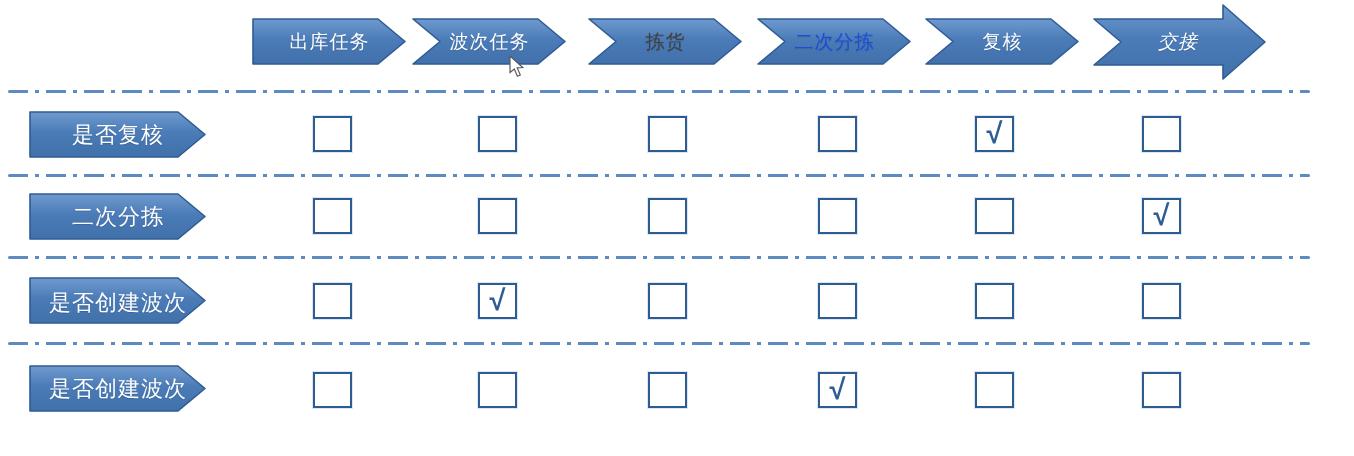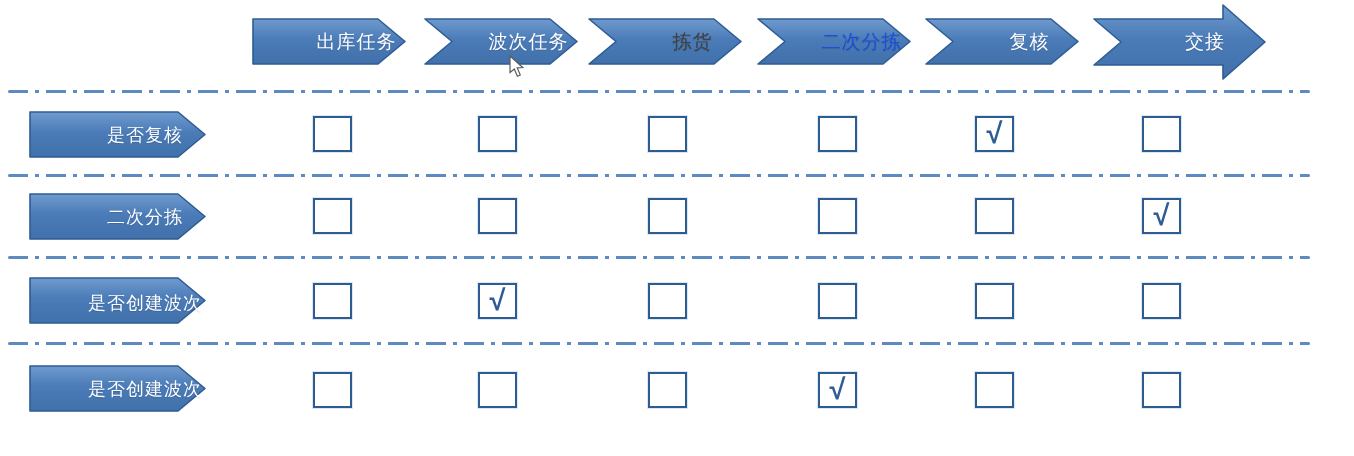--- a/index.html
+++ b/index.html
@@ -3,23 +3,23 @@
 <meta charset="utf-8">
 <style>
   html,body{margin:0;padding:0;background:#ffffff;}
   #canvas{position:relative;width:1354px;height:456px;background:#ffffff;
           font-family:"Liberation Sans",sans-serif;overflow:hidden;}
   .step,.rowlabel{position:absolute;}
   .step svg,.rowlabel svg{position:absolute;left:0;top:0;display:block;}
   .shape-label{position:absolute;left:0;top:0;width:100%;height:100%;
                display:flex;align-items:center;justify-content:center;
                color:#fff;font-size:19px;letter-spacing:1px;white-space:nowrap;
-               text-shadow:0 1px 1px rgba(0,0,0,0.15);padding-left:27px;}
-  .rowlabel .shape-label{font-size:18px;}
-  .arrow-label{left:20px;top:14px;width:130px;height:47px;}
+               text-shadow:0 1px 1px rgba(0,0,0,0.15);}
+  .rowlabel .shape-label{font-size:22px;}
+  .arrow-label{left:20px;top:14px;width:130px;height:47px;font-style:italic;}
   .dashline{position:absolute;height:3px;border-radius:2px;}
   .checkbox{position:absolute;width:39px;height:36px;box-sizing:border-box;
             background:#ffffff;border:2px solid #2d5c92;display:flex;
             align-items:center;justify-content:center;cursor:pointer;
             box-shadow:0 0 0 1px rgba(120,160,205,0.25);}
   .check{font-size:29px;font-weight:bold;line-height:1;transform:translateY(-1px);}
   #cursor{position:absolute;left:509px;top:55px;}
 </style>
 </head>
 <body>
@@ -35,21 +35,21 @@
     </defs>
   </svg>
 
   <div id="flow">
       <div class="step" style="left: 252px; top: 18px; width: 155px; height: 47px;">
         <svg width="155" height="47" viewBox="0 0 155 47">
           <polygon points="1,1 126,1 153,23.5 126,46 1,46" fill="url(#shapeGrad)" stroke="#2e5c94" stroke-width="1.6" stroke-linejoin="round"></polygon>
         </svg>
         <span class="shape-label" style="color: rgb(255, 255, 255);">出库任务</span>
       </div>
-      <div class="step" style="left: 424px; top: 18px; width: 155px; height: 47px;">
+      <div class="step" style="left: 412px; top: 18px; width: 155px; height: 47px;">
         <svg width="155" height="47" viewBox="0 0 155 47">
           <polygon points="1,1 126,1 153,23.5 126,46 1,46 28,23.5" fill="url(#shapeGrad)" stroke="#2e5c94" stroke-width="1.6" stroke-linejoin="round"></polygon>
         </svg>
         <span class="shape-label" style="color: rgb(255, 255, 255);">波次任务</span>
       </div>
       <div class="step" style="left: 588px; top: 18px; width: 155px; height: 47px;">
         <svg width="155" height="47" viewBox="0 0 155 47">
           <polygon points="1,1 126,1 153,23.5 126,46 1,46 28,23.5" fill="url(#shapeGrad)" stroke="#2e5c94" stroke-width="1.6" stroke-linejoin="round"></polygon>
         </svg>
         <span class="shape-label" style="color: #404040;">拣货</span>

